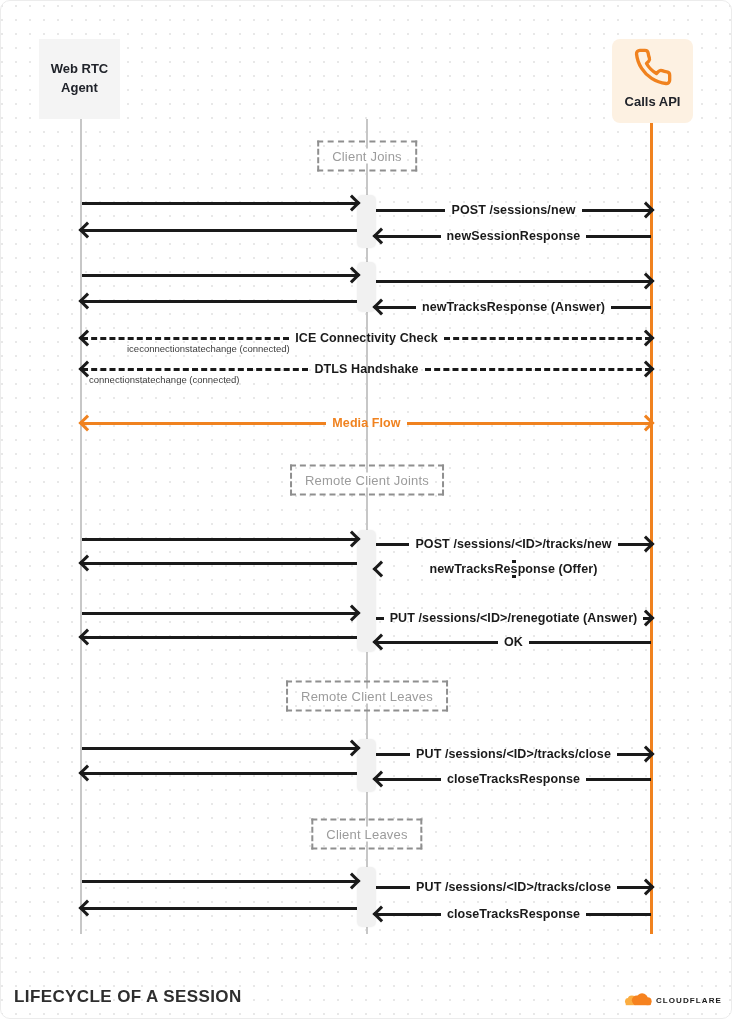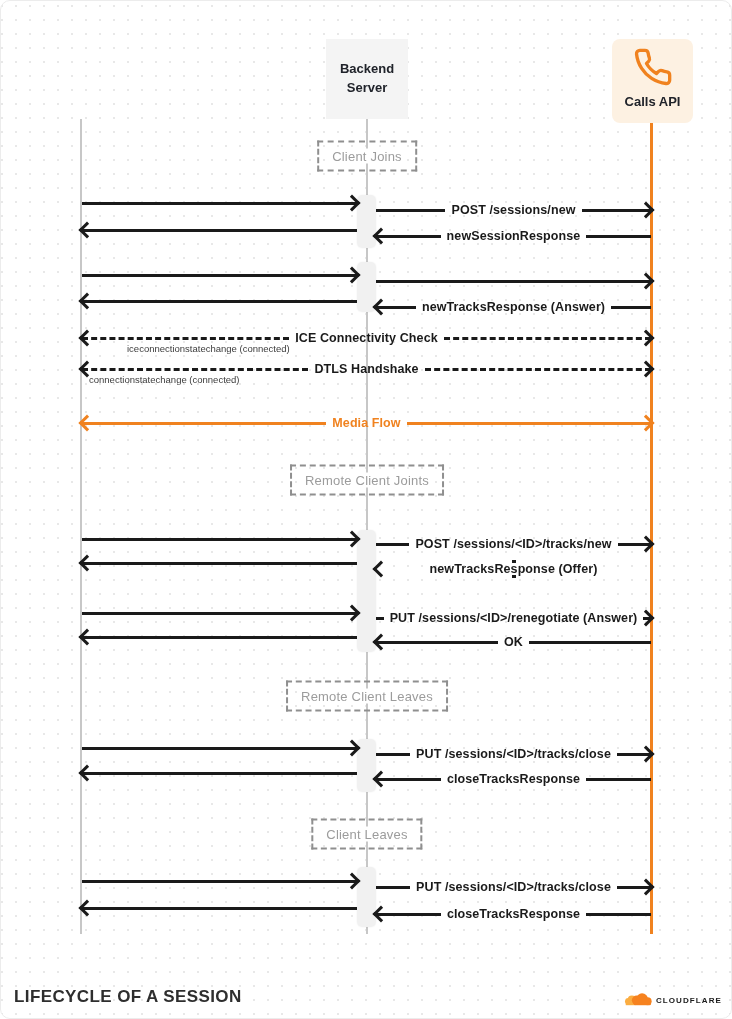--- a/index.html
+++ b/index.html
@@ -216,23 +216,23 @@
         <span class="mlabel">closeTracksResponse</span>
         <span class="seg"></span>
         <span class="head l"></span>
       </div>
       <div class="msg" style="left: 81px; width: 275px; top: 898px;">
         <span class="seg"></span>
         <span class="head l"></span>
       </div>
     </div>
 
-  <div class="actor" style="left:325px;width:82px">
-    <span class="actor-label">Backend
-Server</span>
+  <div class="actor" style="left:38px;width:81px">
+    <span class="actor-label">Web RTC
+Agent</span>
   </div>
   <div class="actor api" style="left:611px;width:81px">
     <svg width="40" height="40" viewBox="0 0 24 24" fill="none" stroke="#f0821f" stroke-width="2" stroke-linecap="round" stroke-linejoin="round">
       <path d="M22 16.92v3a2 2 0 0 1-2.18 2 19.79 19.79 0 0 1-8.63-3.07 19.5 19.5 0 0 1-6-6 19.79 19.79 0 0 1-3.07-8.67A2 2 0 0 1 4.11 2h3a2 2 0 0 1 2 1.72 12.84 12.84 0 0 0 .7 2.81 2 2 0 0 1-.45 2.11L8.09 9.91a16 16 0 0 0 6 6l1.27-1.27a2 2 0 0 1 2.11-.45 12.84 12.84 0 0 0 2.81.7A2 2 0 0 1 22 16.92z"></path>
     </svg>
     <span class="actor-label">Calls API</span>
   </div>
 
   <div id="footer-title">LIFECYCLE OF A SESSION</div>
   <div id="brand">

